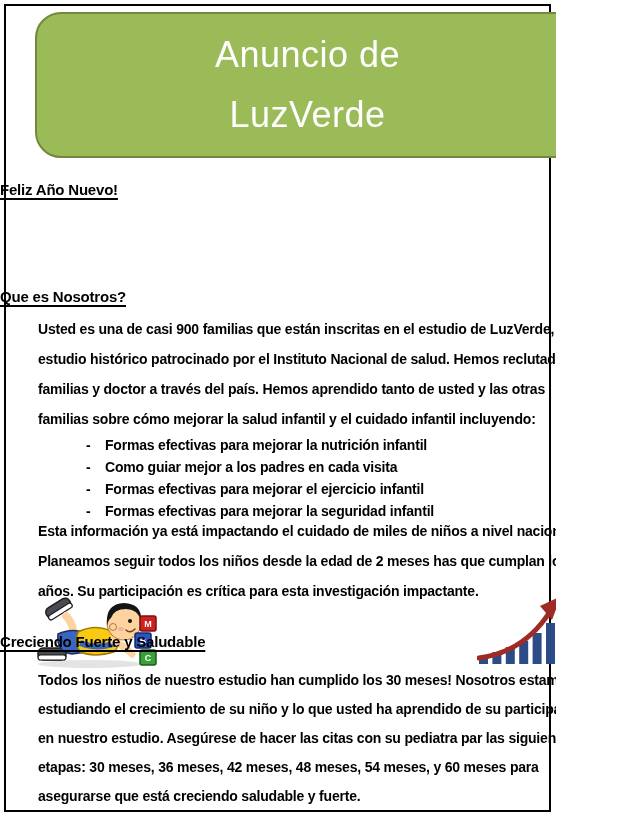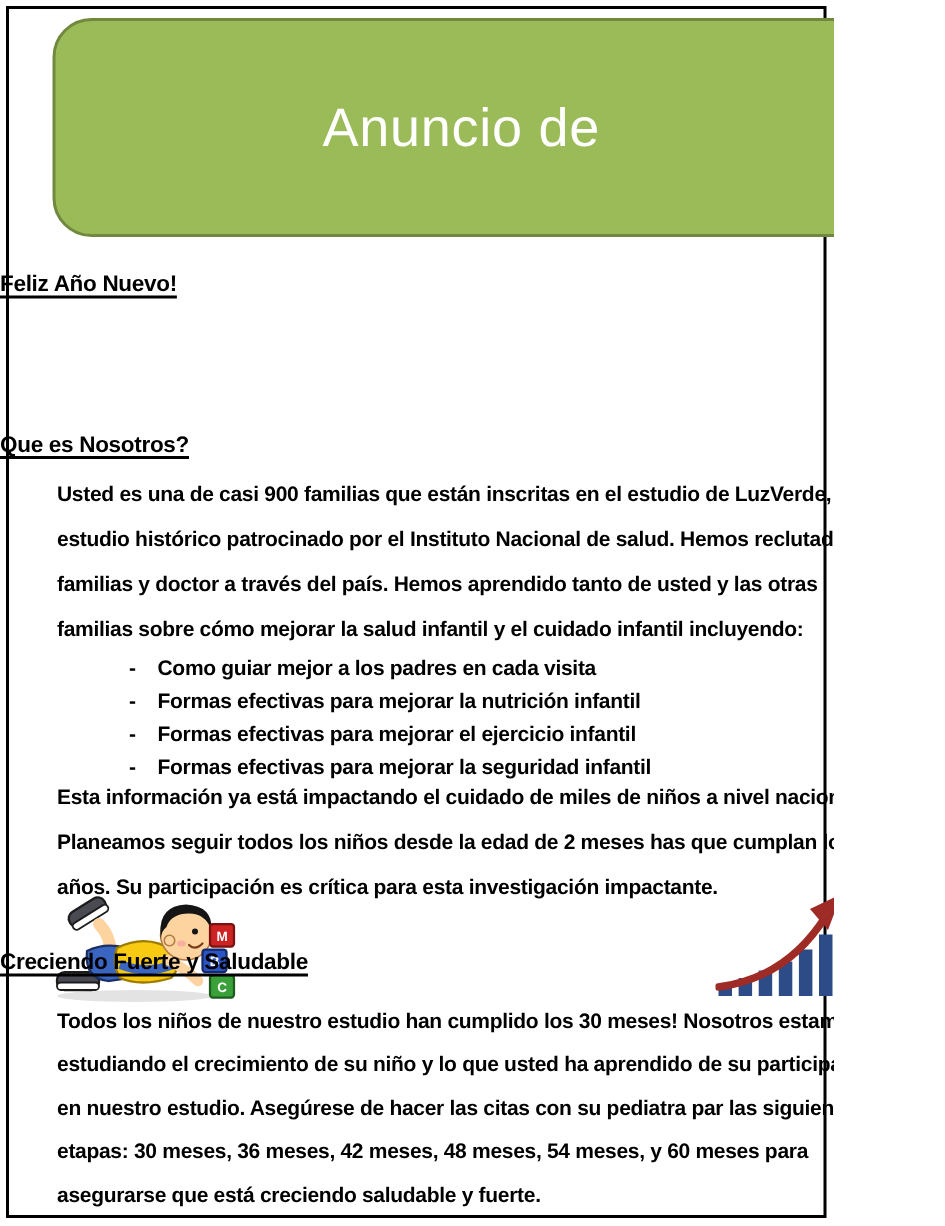--- a/index.html
+++ b/index.html
@@ -48,30 +48,31 @@
   .blk-letter{font-family:"Liberation Sans",sans-serif;font-size:9px;font-weight:700;fill:#fff;}
 </style>
 </head>
 <body>
 
 <div class="page">
   <div class="page-border"></div>
 
   <div class="header-box">
     <div class="title-line">Anuncio de</div>
+    <div class="title-line">LuzVerde</div>
   </div>
 
   <h2 class="h h-feliz">Feliz Año Nuevo!</h2>
 
   <h2 class="h h-que">Que es Nosotros?</h2>
   <p class="para p2">Usted es una de casi 900 familias que están inscritas en el estudio de LuzVerde, un estudio histórico patrocinado por el Instituto Nacional de salud. Hemos reclutado familias y doctor a través del país. Hemos aprendido tanto de usted y las otras familias sobre cómo mejorar la salud infantil y el cuidado infantil incluyendo:</p>
 
   <ul class="bullets">
+    <li>Formas efectivas para mejorar la nutrición infantil</li>
     <li>Como guiar mejor a los padres en cada visita</li>
-    <li>Formas efectivas para mejorar la nutrición infantil</li>
     <li>Formas efectivas para mejorar el ejercicio infantil</li>
     <li>Formas efectivas para mejorar la seguridad infantil</li>
   </ul>
 
   <p class="para p3">Esta información ya está impactando el cuidado de miles de niños a nivel nacional. Planeamos seguir todos los niños desde la edad de 2 meses has que cumplan los 6 años. Su participación es crítica para esta investigación impactante.</p>
 
   <svg class="child-art" viewBox="0 0 148 75">
     <ellipse cx="70" cy="68" rx="52" ry="4" fill="#e3e3e3"></ellipse>
 
     <g transform="rotate(-32 40 14)">

